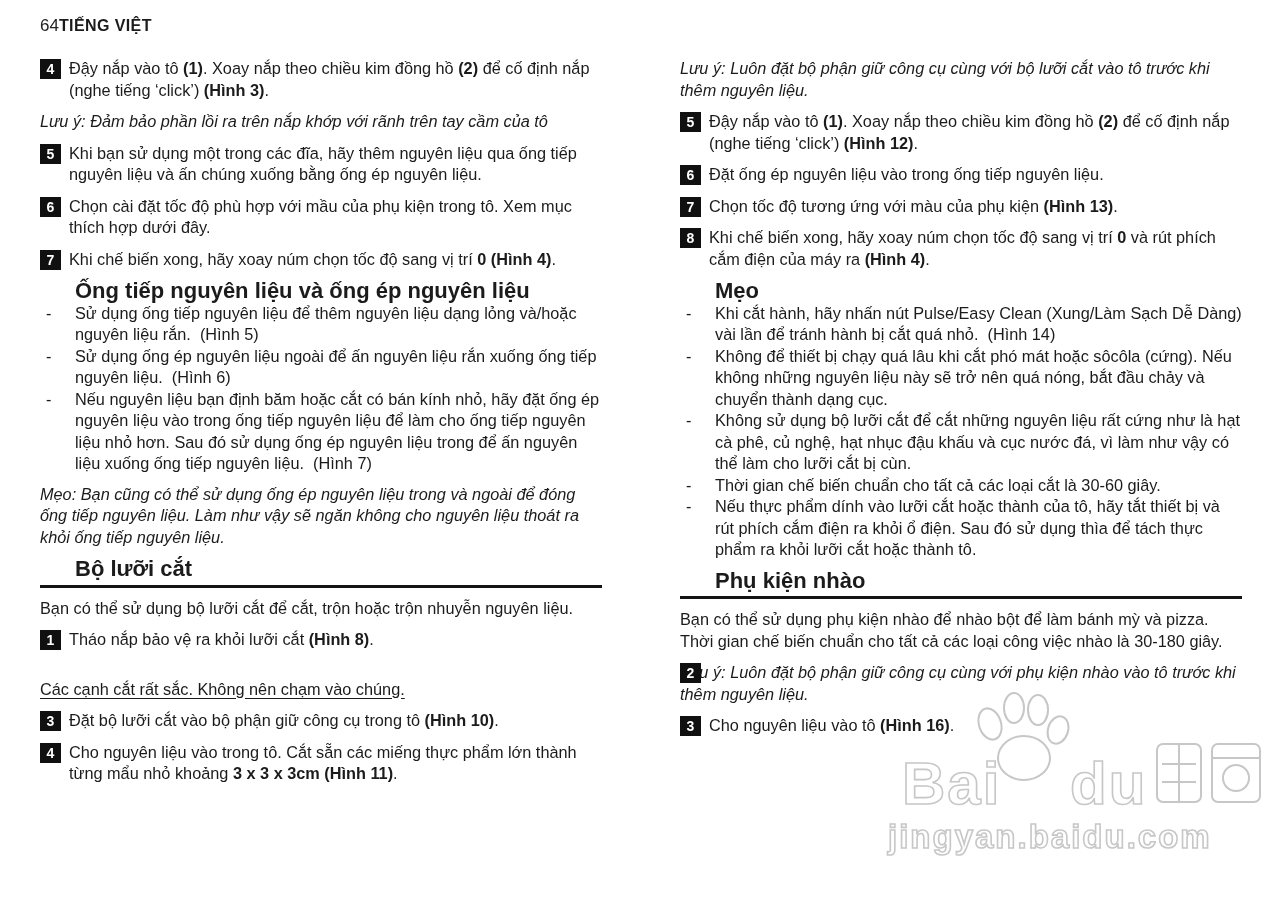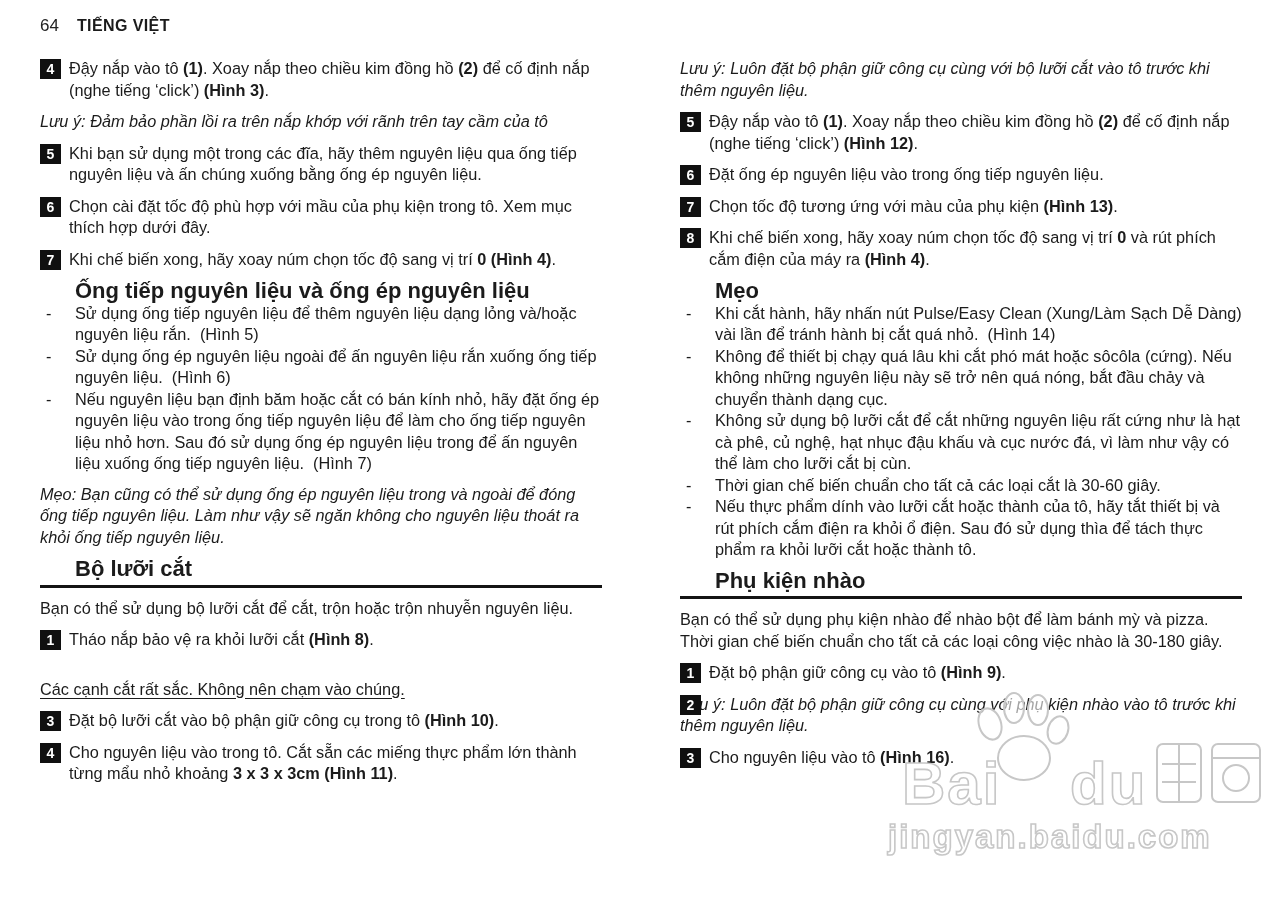--- a/index.html
+++ b/index.html
@@ -1,21 +1,21 @@
 <!DOCTYPE html>
 <html><head>
 <meta charset="utf-8">
 <style>
   * { margin:0; padding:0; box-sizing:border-box; }
   html,body { width:1280px; height:902px; background:#ffffff; overflow:hidden; }
   body { font-family:"Liberation Sans", sans-serif; color:#1b1b1b;
          -webkit-font-smoothing:antialiased; }
   .page { position:relative; width:1280px; height:902px; padding:16px 35px 0 40px; }
 
-  .header { display:flex; align-items:baseline; gap:18px; margin-bottom:22px; }
+  .header { display:flex; align-items:baseline; margin-bottom:22px; }
   .page-num { font-size:17px; color:#222; }
   .page-title { font-size:16px; font-weight:bold; letter-spacing:0.4px; }
 
   .columns { display:flex; gap:78px; }
   .col { width:562px; font-size:16.3px; line-height:21.5px; }
 
   .step { position:relative; padding-left:29px; margin-bottom:10px; }
   .badge { position:absolute; left:0; top:1px; width:21px; height:20px;
            background:#101010; color:#fff; font-weight:bold; font-size:14px;
            text-align:center; line-height:20px; }
@@ -74,21 +74,21 @@
         <div class="heading">Mẹo</div>
         <div class="bullets">
           <div class="bullet"><span class="dash">-</span><span class="bullet-text">Khi cắt hành, hãy nhấn nút Pulse/Easy Clean (Xung/Làm Sạch Dễ Dàng) vài lần để tránh hành bị cắt quá nhỏ.&nbsp; (Hình 14)</span></div>
           <div class="bullet"><span class="dash">-</span><span class="bullet-text">Không để thiết bị chạy quá lâu khi cắt phó mát hoặc sôcôla (cứng). Nếu không những nguyên liệu này sẽ trở nên quá nóng, bắt đầu chảy và chuyển thành dạng cục.</span></div>
           <div class="bullet"><span class="dash">-</span><span class="bullet-text">Không sử dụng bộ lưỡi cắt để cắt những nguyên liệu rất cứng như là hạt cà phê, củ nghệ, hạt nhục đậu khấu và cục nước đá, vì làm như vậy có thể làm cho lưỡi cắt bị cùn.</span></div>
           <div class="bullet"><span class="dash">-</span><span class="bullet-text">Thời gian chế biến chuẩn cho tất cả các loại cắt là 30-60 giây.</span></div>
           <div class="bullet"><span class="dash">-</span><span class="bullet-text">Nếu thực phẩm dính vào lưỡi cắt hoặc thành của tô, hãy tắt thiết bị và rút phích cắm điện ra khỏi ổ điện. Sau đó sử dụng thìa để tách thực phẩm ra khỏi lưỡi cắt hoặc thành tô.</span></div>
         </div>
         <div class="heading ruled">Phụ kiện nhào</div>
         <div class="para">Bạn có thể sử dụng phụ kiện nhào để nhào bột để làm bánh mỳ và pizza. Thời gian chế biến chuẩn cho tất cả các loại công việc nhào là 30-180 giây.</div>
-        <div class="step"><span class="badge">1</span><span class="step-text">Đặt bộ phận giữ công cụ vào tô <b>(Hình 9)</b>.</span></div>
+        <div class="step"><span class="badge">1</span></div>
         <div class="step"><span class="badge">2</span></div>
         <div class="note">Lưu ý: Luôn đặt bộ phận giữ công cụ cùng với phụ kiện nhào vào tô trước khi thêm nguyên liệu.</div>
         <div class="step"><span class="badge">3</span><span class="step-text">Cho nguyên liệu vào tô <b>(Hình 16)</b>.</span></div>
       </div>
   </div>
 
   <div class="watermark">
     <svg width="418" height="176" viewBox="0 0 418 176">
       <g stroke="#c7c7c7" stroke-width="2" fill="rgba(255,255,255,0.6)">
 

